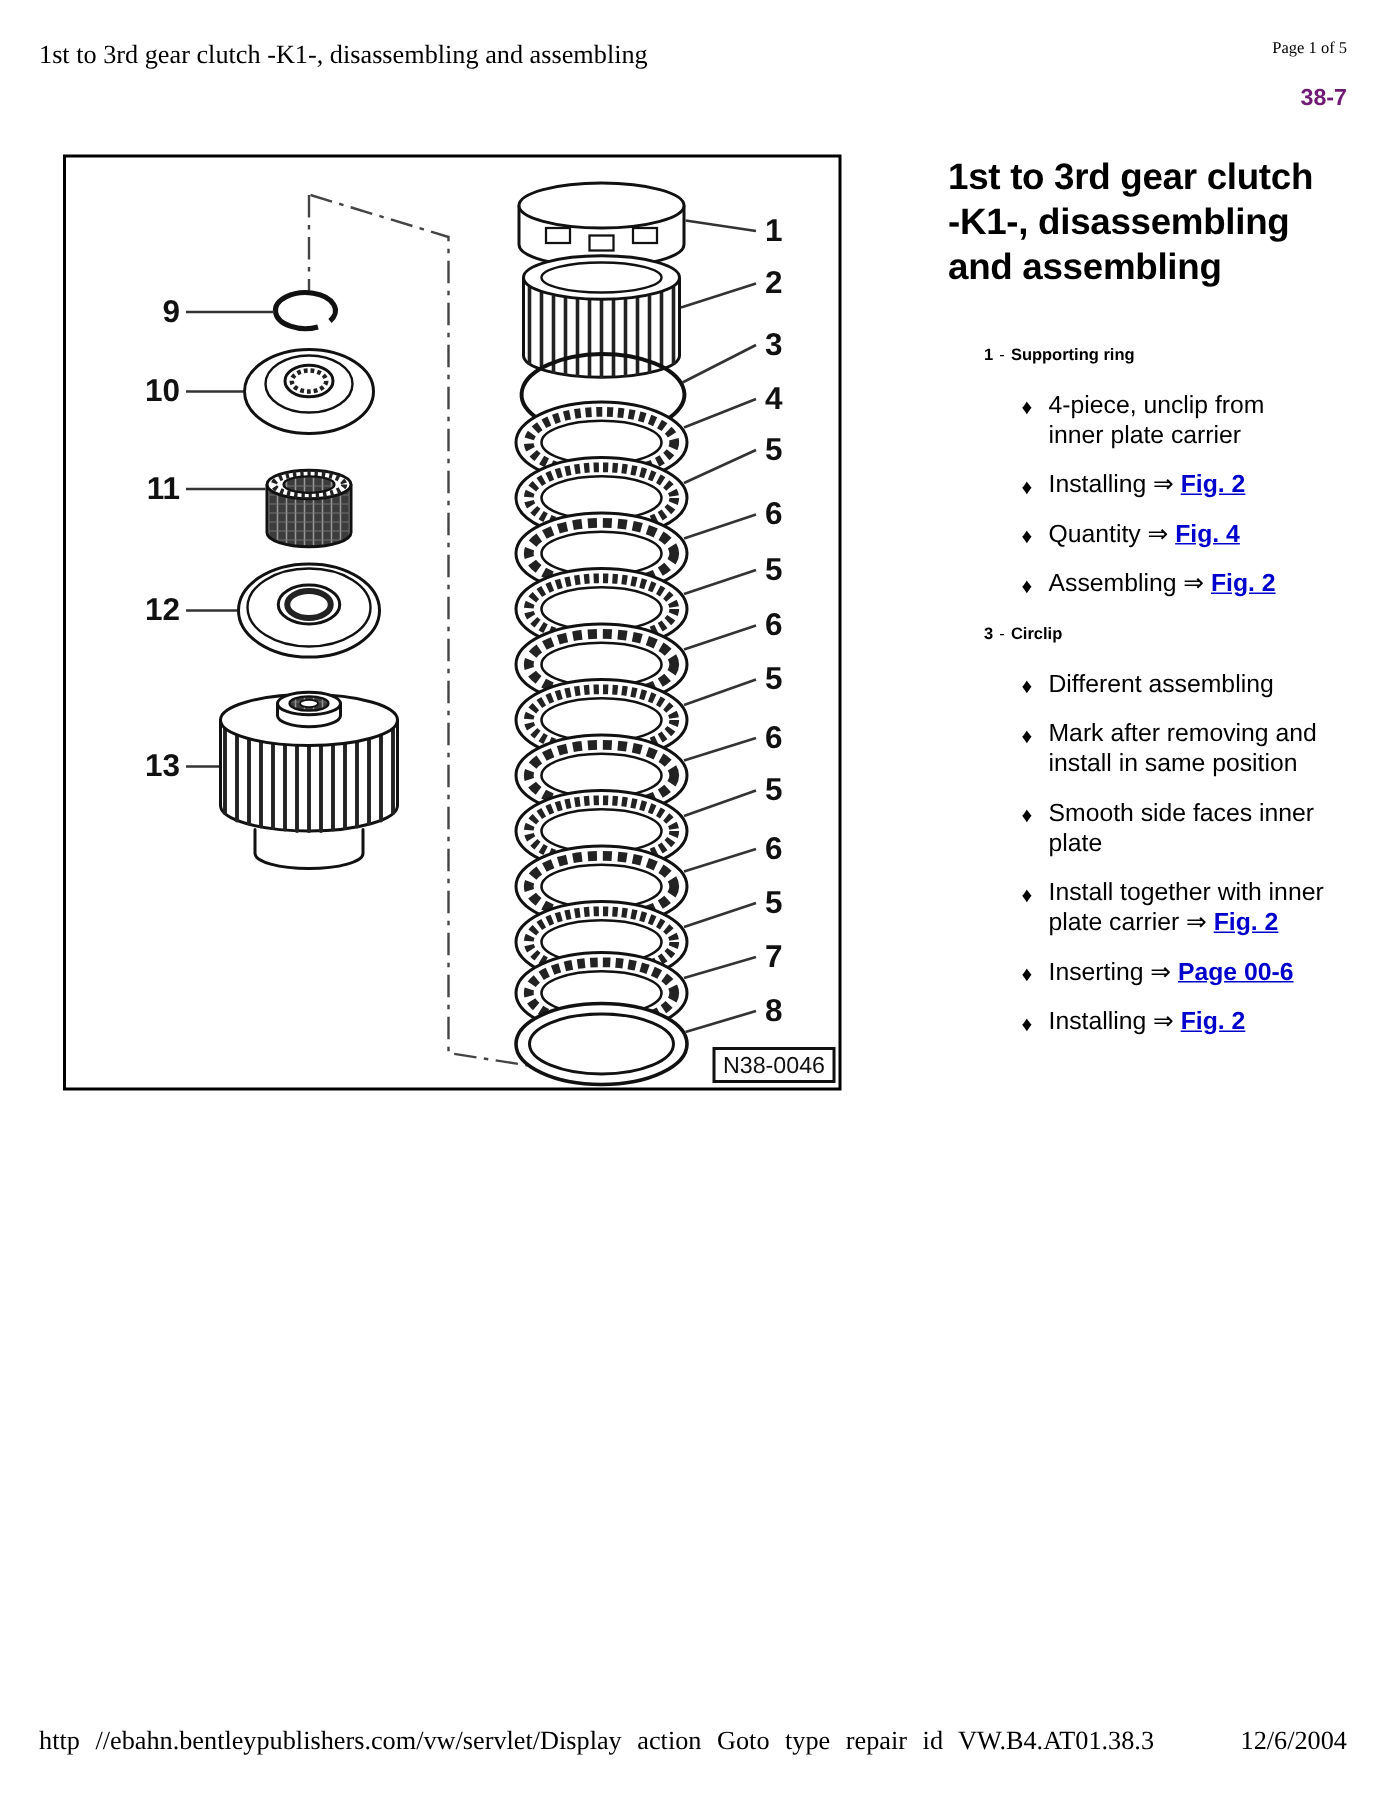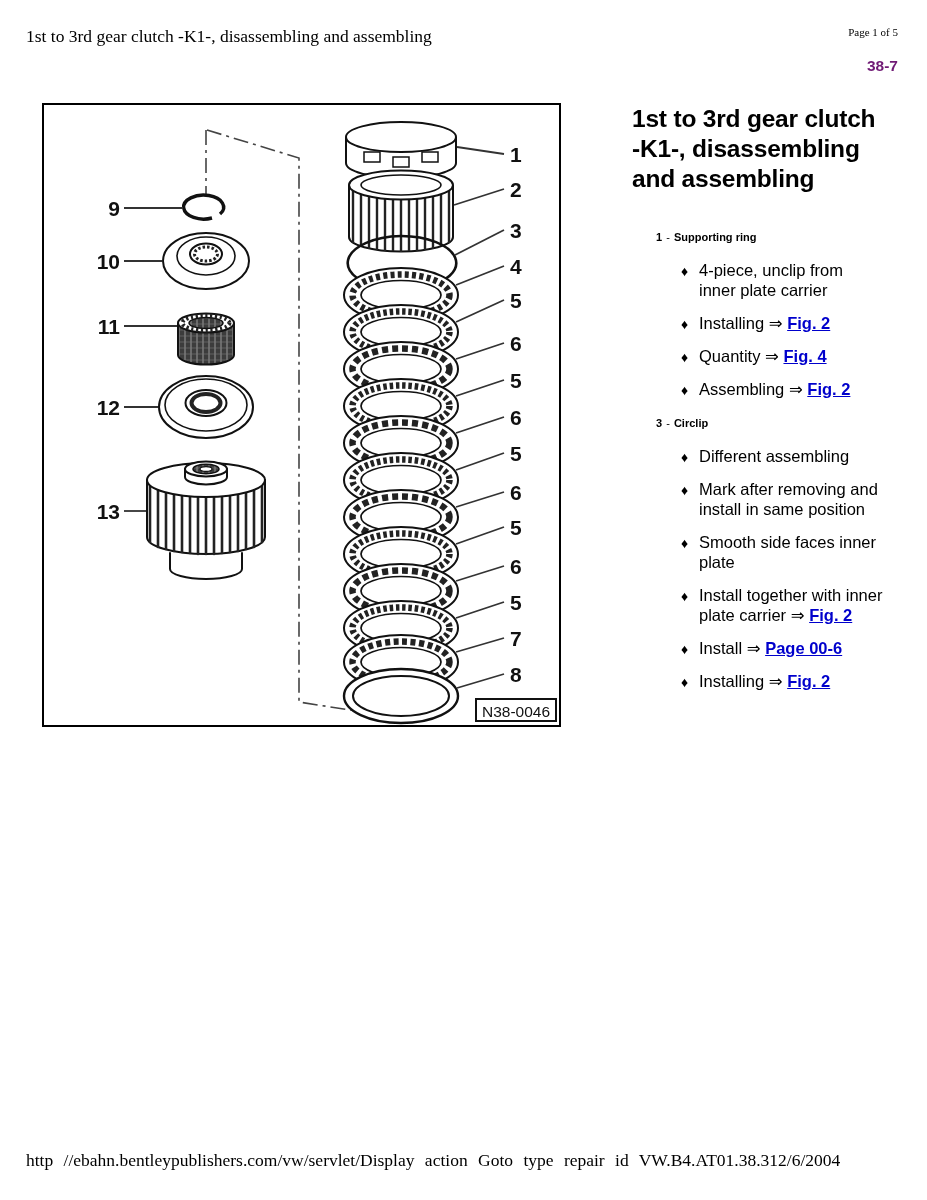--- a/index.html
+++ b/index.html
@@ -45,21 +45,21 @@
     font-size:16.5px;line-height:20px;
   }
   .diamond{
     position:absolute;left:49px;top:1px;font-size:14px;color:#000;
   }
   .arrow{color:#000;}
   .doc-link{color:#0000CC;text-decoration:underline;cursor:pointer;font-weight:bold;}
   
   .footer{
     position:absolute;left:26px;right:29px;top:1150px;
-    display:flex;
+    display:flex;justify-content:space-between;
     font-family:"Liberation Serif",serif;font-size:17.5px;color:#000;
   }
   .footer .url{word-spacing:6px;}
   
   .ln{stroke:#333;stroke-width:1.8;fill:none;}
   .callout-num{font-family:"Liberation Sans",sans-serif;font-weight:bold;font-size:21px;fill:#111;}
   .ol{fill:#fff;stroke:#111;stroke-width:2;}
   .thin{fill:none;stroke:#111;stroke-width:1.6;}
 </style>
 </head>
@@ -333,21 +333,21 @@
   </div>
   <div class="bullet">
     <span class="diamond">♦</span>
     <span>Install together with inner plate carrier</span>
     <span class="arrow">⇒</span>
     <a class="doc-link">Fig. 2</a>
   </div>
 
   <div class="bullet">
     <span class="diamond">♦</span>
-    <span>Install</span>
+    <span>Inserting</span>
     <span class="arrow">⇒</span>
     <a class="doc-link">Page 00-6</a>
   </div>
   <div class="bullet">
     <span class="diamond">♦</span>
     <span>Installing</span>
     <span class="arrow">⇒</span>
     <a class="doc-link">Fig. 2</a>
   </div>
 </div>

